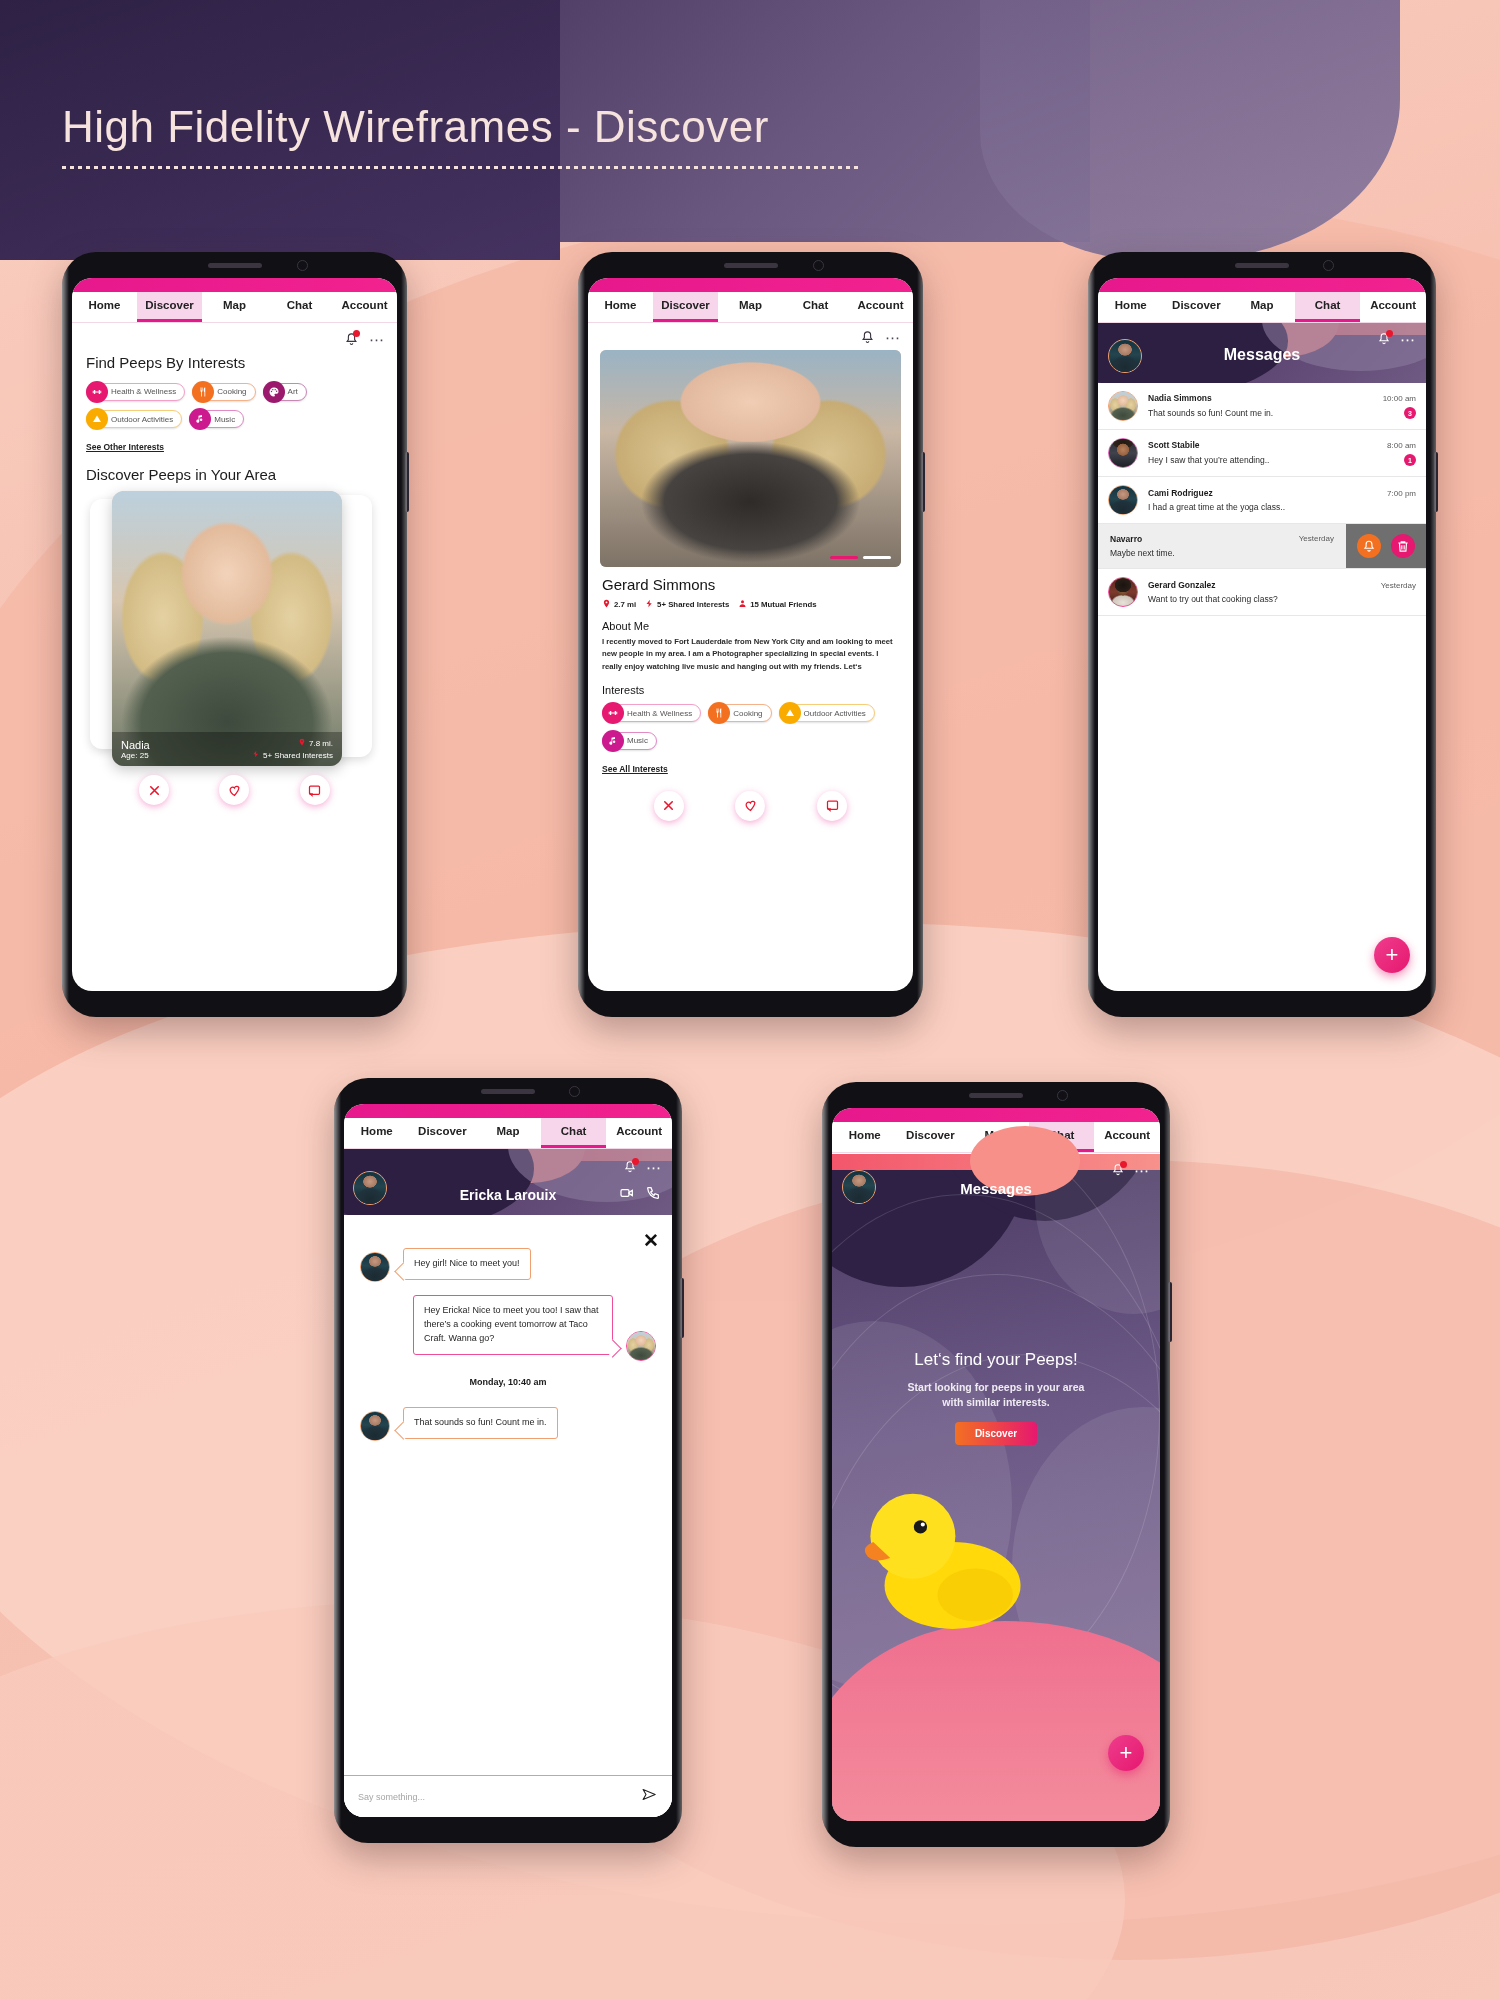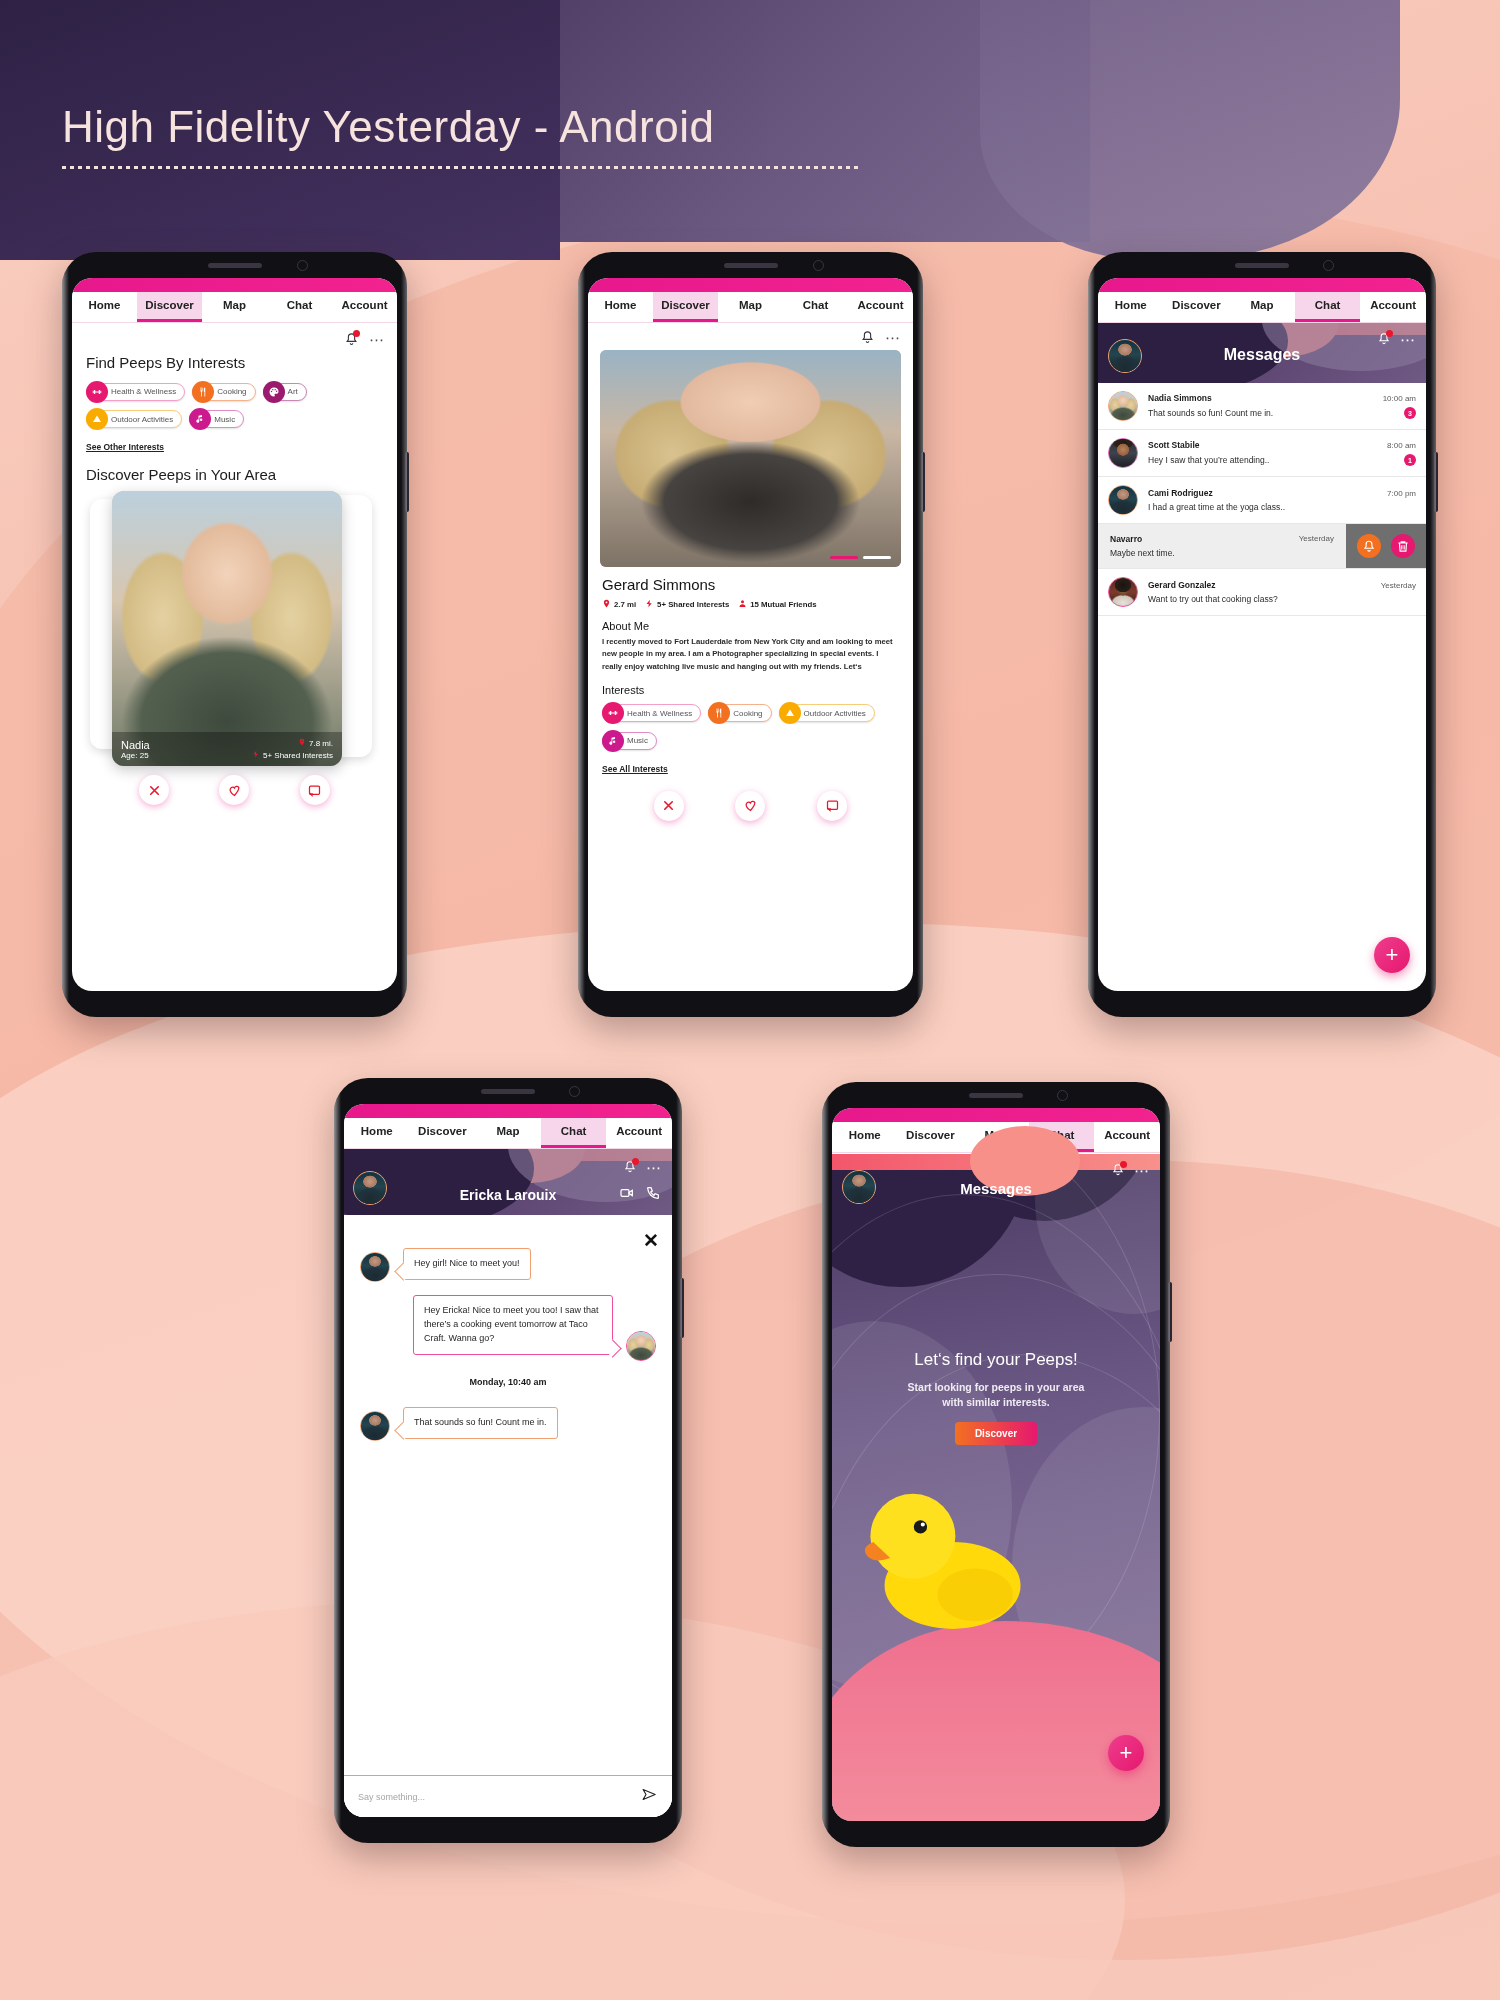--- a/index.html
+++ b/index.html
@@ -229,21 +229,21 @@
   <div class="bg-peach"></div>
   <div class="bg-wave1"></div>
   <div class="bg-wave2"></div>
   <div class="bg-wave3"></div>
   <div class="bg-wave4"></div>
   <div class="bg-purple"></div>
   <div class="bg-purple-blob"></div>
   <div class="bg-purple2"></div>
 </div>
 
-<div class="page-title">High Fidelity Yesterday - Android</div>
+<div class="page-title">High Fidelity Wireframes - Discover</div>
 <div class="title-rule"></div>
 
 <div class="phone" style="left:62px; top:252px; width:345px; height:765px;">
   <div class="phone-body"></div>
   <div class="phone-btn" style="top:200px;height:60px;"></div>
   <div class="notchbar">
     <div class="speaker"></div>
     <div class="camera" style="left:235px;"></div>
   </div>
   <div class="screen" style="left:10px; top:26px; right:10px; bottom:26px;">

